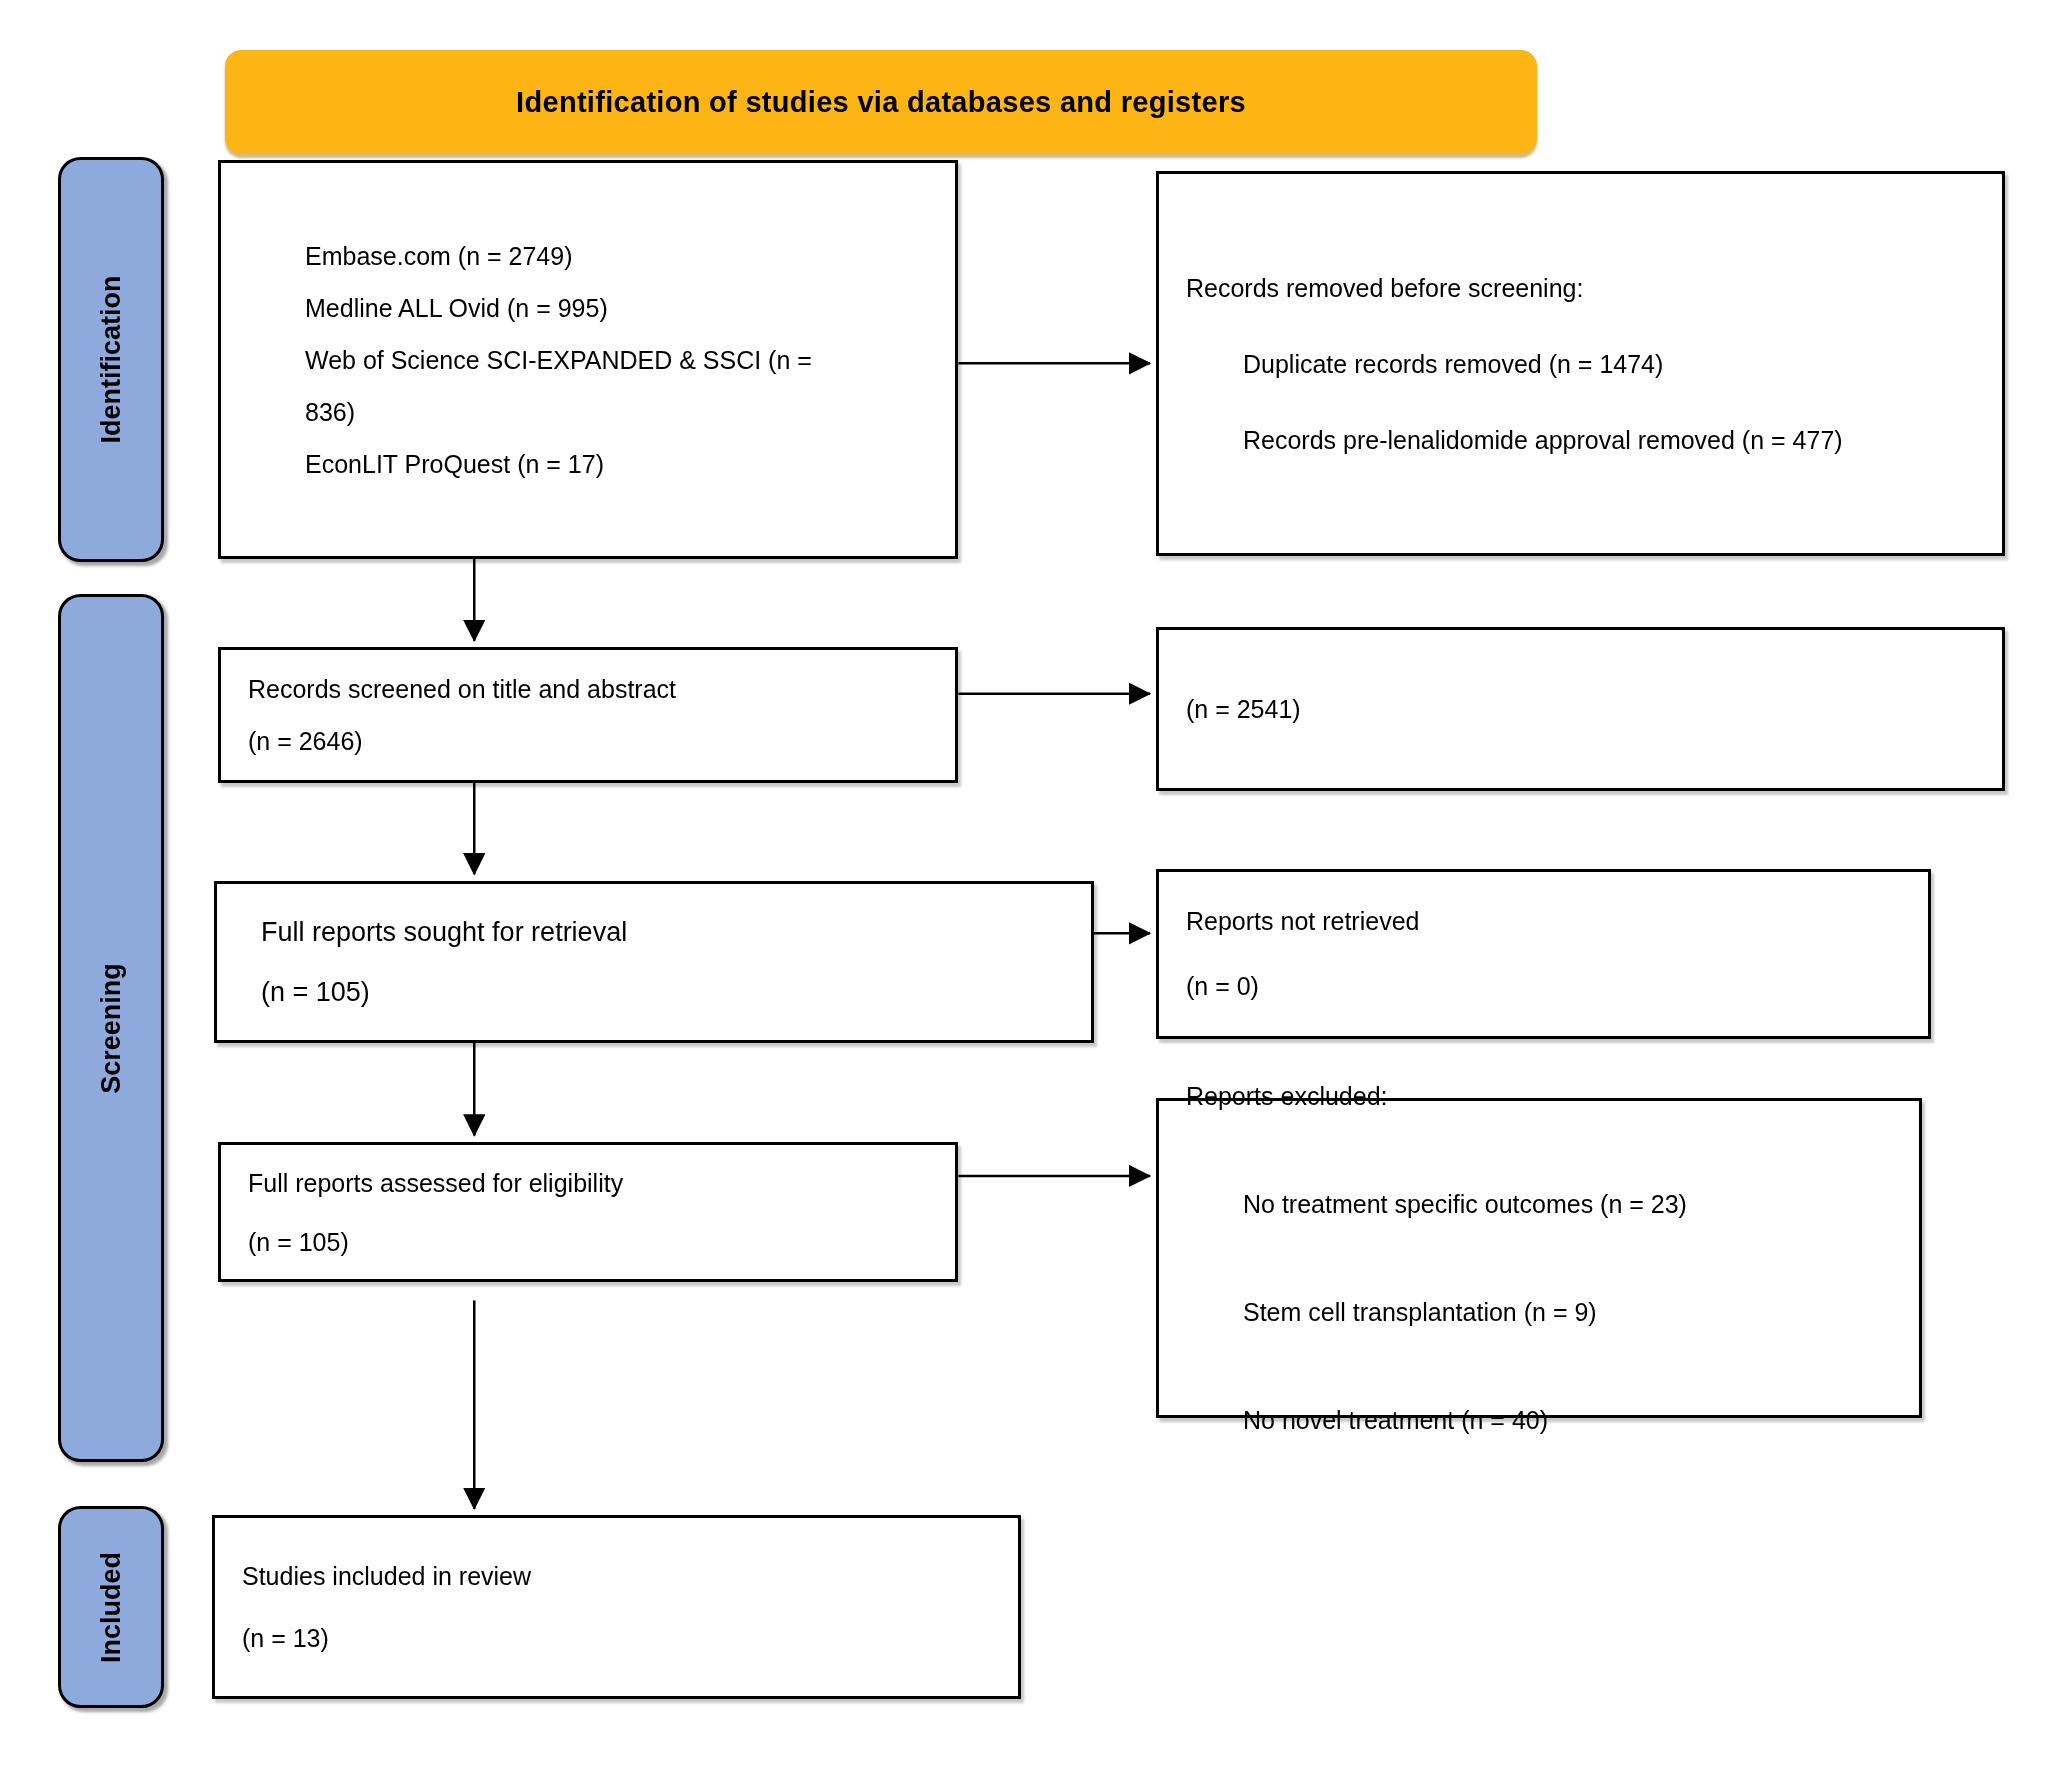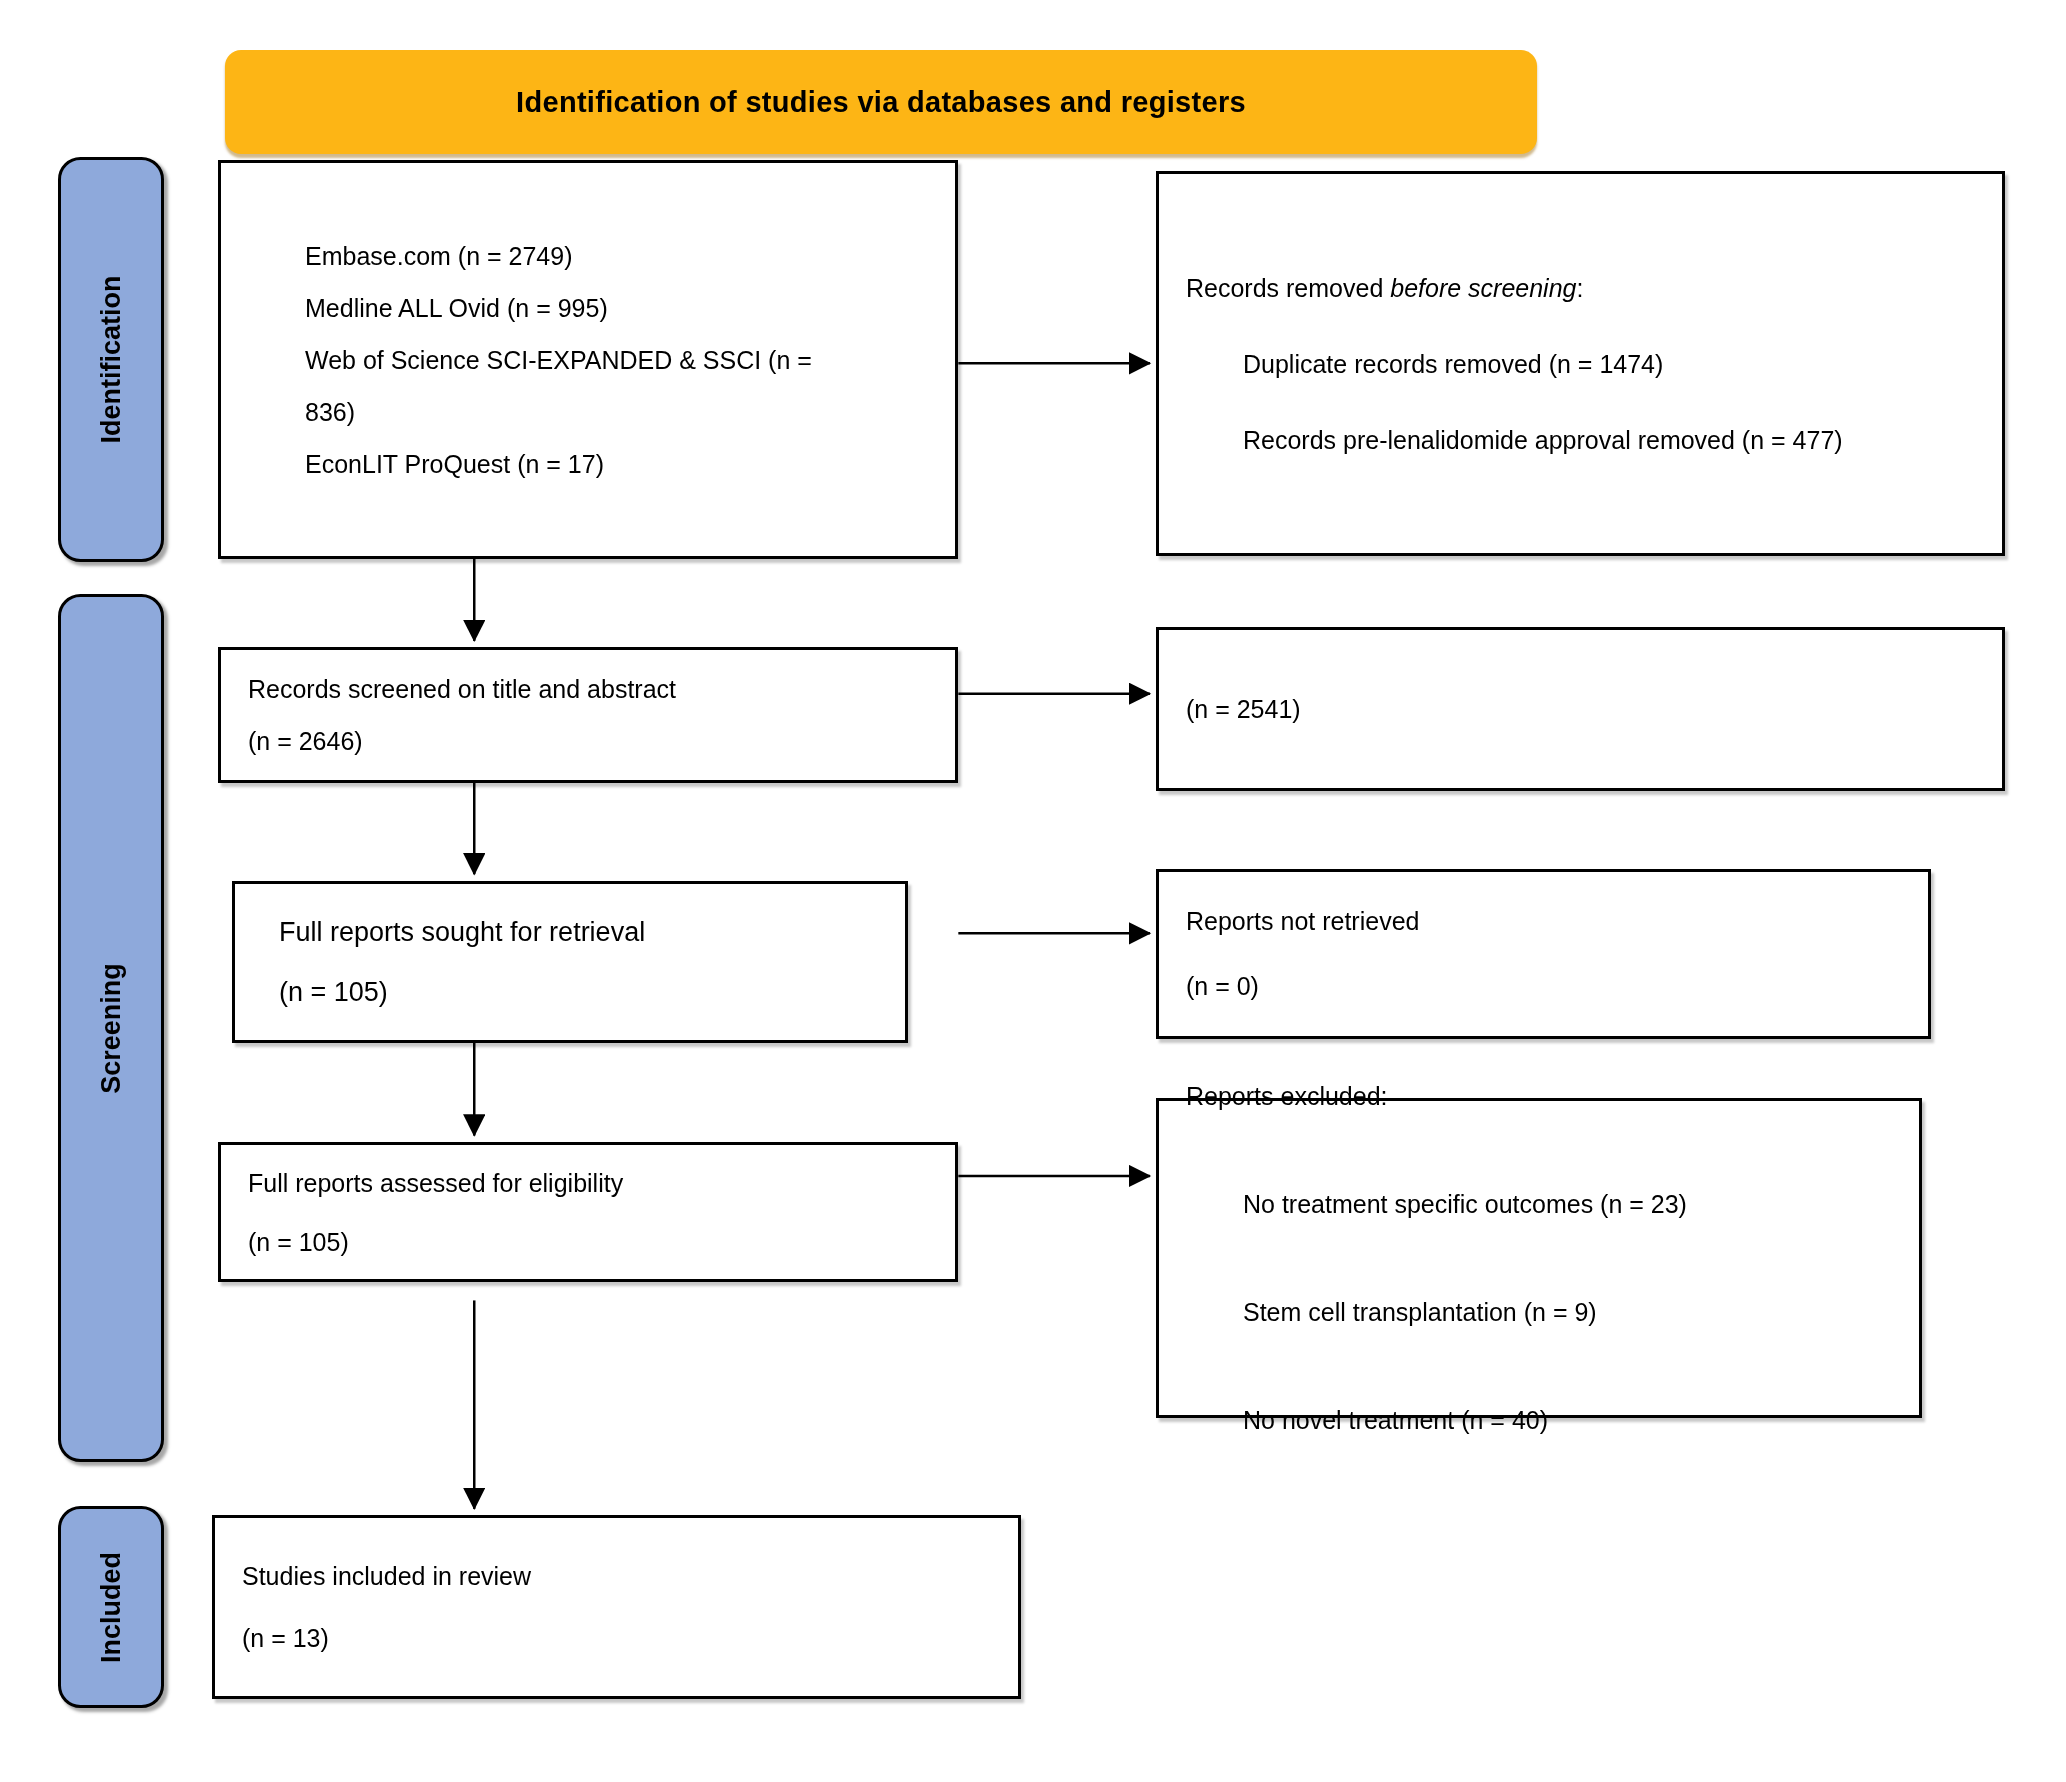--- a/index.html
+++ b/index.html
@@ -58,30 +58,30 @@
     display: flex; flex-direction: column; justify-content: center;
     font-size: 25px;
     line-height: 52px;
     padding: 6.2px 12.4px 6.2px 27px;
   }
   .box .line   { white-space: nowrap; }
   .box .indent { padding-left: 57px; }
 
   .box-identified       { left: 218px;  top: 160px;  width: 740px; height: 399px; }
   .box-screened         { left: 218px;  top: 647px; width: 740px; height: 136px; }
-  .box-sought           { left: 232px;  top: 881px; width: 676px; height: 162px; font-size: 27px; line-height: 60px; padding-left: 44px; }
+  .box-sought           { left: 214px;  top: 881px; width: 880px; height: 162px; font-size: 27px; line-height: 60px; padding-left: 44px; }
   .box-assessed         { left: 218px;  top: 1142px; width: 740px; height: 140px; gap: 7px; }
   .box-studies-included { left: 212px;  top: 1515px; width: 809px; height: 184px; line-height: 62px; }
 
   .box-removed          { left: 1156px; top: 171px;  width: 849px; height: 385px; line-height: 76px; }
   .box-records-excluded { left: 1156px; top: 627px; width: 849px; height: 164px; line-height: 61px; }
   .box-not-retrieved    { left: 1156px; top: 869px; width: 775px; height: 170px; line-height: 65px; }
   .box-reports-excluded { left: 1156px; top: 1098px; width: 766px; height: 320px; line-height: 77px; gap: 31px; }
 
-  .italic { font-style: italic; }
+  .italic { }
 
   
   .arrows {
     position: absolute;
     left: 0; top: 0;
     width: 2066px; height: 1782px;
     pointer-events: none;
   }
   .arrows line { stroke: #000000; stroke-width: 4px; }
 </style>

